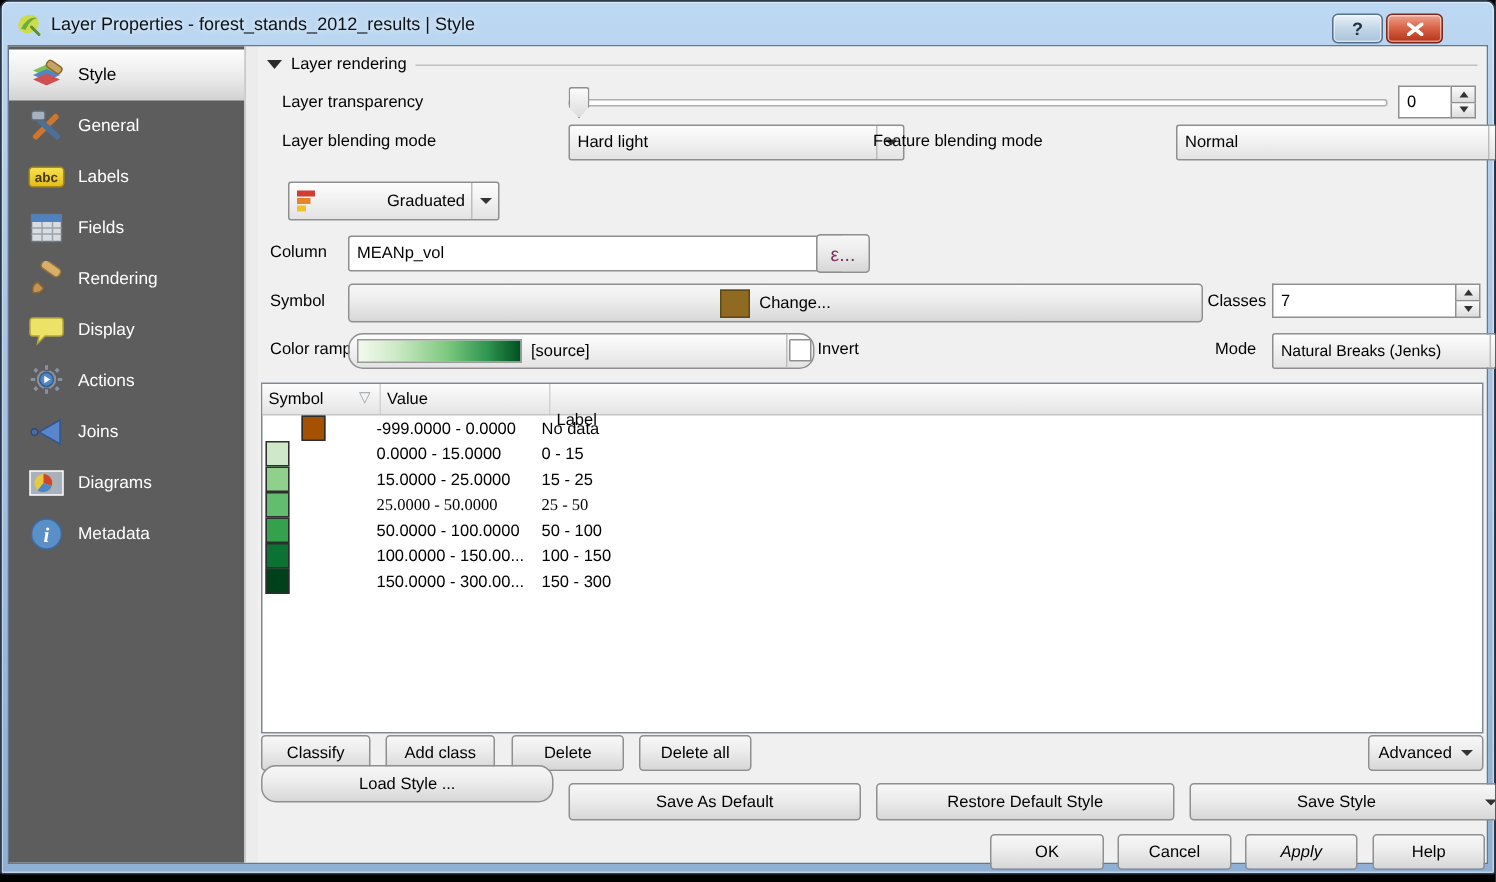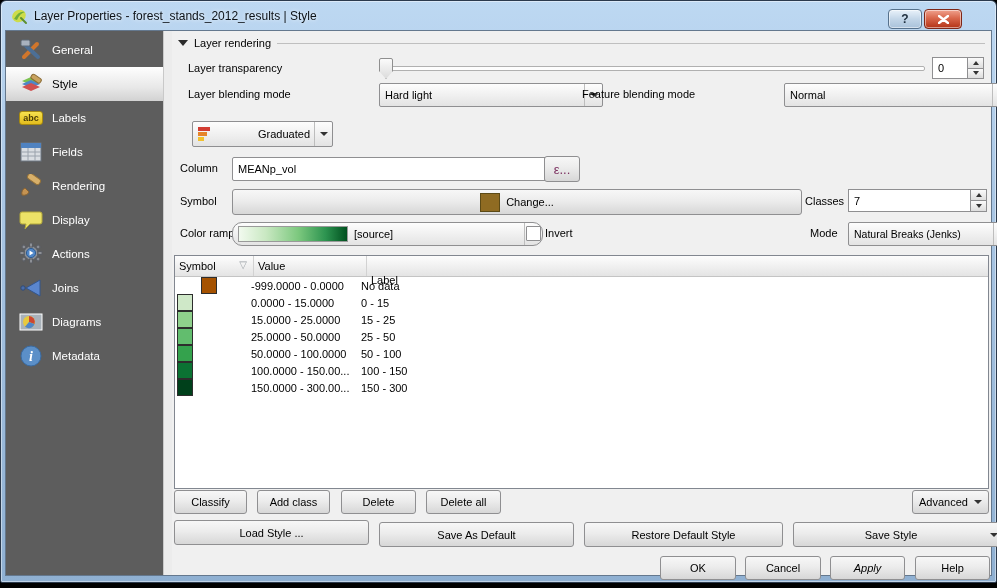--- a/index.html
+++ b/index.html
@@ -87,41 +87,41 @@
       <svg width="11" height="9" viewBox="0 0 11 9">
         <path d="M1 1 L10 8 M10 1 L1 8" stroke="#fff" stroke-width="2.4" stroke-linecap="round"></path>
       </svg>
     </div>
   </div>
 
   <div class="client">
 
     <div class="sidebar">
 
-      <div class="side-item">
-        <span class="si-icon">
-          <svg width="24" height="24" viewBox="0 0 24 24">
-            <path d="M5 19 L18 6" stroke="#d0762c" stroke-width="4" stroke-linecap="round"></path>
-            <path d="M5 6 L19 19" stroke="#4c6f96" stroke-width="4" stroke-linecap="round"></path>
-            <rect x="2" y="2" width="9" height="6" rx="1.5" fill="#a8b2bf" stroke="#5f6a77"></rect>
-          </svg>
-        </span>
-        <span class="si-label">General</span>
-      </div>
-
       <div class="side-item selected">
         <span class="si-icon">
           <svg width="24" height="24" viewBox="0 0 24 24">
             <path d="M3 9 l9 -4 9 4 -9 4 z" fill="#7cc24f"></path>
             <path d="M3 12 l9 -4 9 4 -9 4 z" fill="#4f86c8"></path>
             <path d="M3 15 l9 -4 9 4 -9 4 z" fill="#d05050"></path>
             <rect x="12" y="4" width="11" height="5" rx="2" fill="#c9a35f" stroke="#8a6a33" transform="rotate(35 17 6)"></rect>
           </svg>
         </span>
         <span class="si-label">Style</span>
+      </div>
+
+      <div class="side-item">
+        <span class="si-icon">
+          <svg width="24" height="24" viewBox="0 0 24 24">
+            <path d="M5 19 L18 6" stroke="#d0762c" stroke-width="4" stroke-linecap="round"></path>
+            <path d="M5 6 L19 19" stroke="#4c6f96" stroke-width="4" stroke-linecap="round"></path>
+            <rect x="2" y="2" width="9" height="6" rx="1.5" fill="#a8b2bf" stroke="#5f6a77"></rect>
+          </svg>
+        </span>
+        <span class="si-label">General</span>
       </div>
 
       <div class="side-item">
         <span class="si-icon">
           <span style="background:linear-gradient(#f6e14e,#e3bd1e);border:1px solid #a88b10;border-radius:3px;color:#4a3c05;font-size:9px;font-weight:bold;padding:1px 3px;">abc</span>
         </span>
         <span class="si-label">Labels</span>
       </div>
 
       <div class="side-item">
@@ -327,21 +327,21 @@
         <div class="trow" style="top:38px;right:0;">
           <span class="swatch" style="background: rgb(207, 232, 200);"></span>
           <span class="tval">0.0000 - 15.0000</span>
           <span class="tlab">0 - 15</span>
         </div>
         <div class="trow" style="top:55px;right:0;">
           <span class="swatch" style="background: rgb(143, 208, 140);"></span>
           <span class="tval">15.0000 - 25.0000</span>
           <span class="tlab">15 - 25</span>
         </div>
-        <div class="trow" style="top:72px;right:0;">
+        <div class="trow" style="top:72px;right:0;font-family:Liberation Serif, serif;">
           <span class="swatch" style="background: rgb(98, 189, 110);"></span>
           <span class="tval">25.0000 - 50.0000</span>
           <span class="tlab">25 - 50</span>
         </div>
         <div class="trow" style="top:89px;right:0;">
           <span class="swatch" style="background: rgb(52, 162, 77);"></span>
           <span class="tval">50.0000 - 100.0000</span>
           <span class="tlab">50 - 100</span>
         </div>
         <div class="trow" style="top:106px;right:0;">
@@ -366,21 +366,21 @@
         <span>Delete</span>
           </div>
       <div class="btn" style="left:254px;top:459px;width:73px;height:22px;">
         <span>Delete all</span>
           </div>
       <div class="btn" style="left:740px;top:459px;width:75px;height:22px;">
         <span>Advanced</span>
         <span class="tri-down"></span>
           </div>
 
-      <div class="btn" style="left:2px;top:489px;width:193px;height:23px;">
+      <div class="btn" style="left:2px;top:479px;width:193px;height:23px;border-radius:10px;">
         <span>Load Style ...</span>
           </div>
       <div class="btn" style="left:207px;top:491px;width:193px;height:23px;">
         <span>Save As Default</span>
           </div>
       <div class="btn" style="left:412px;top:491px;width:197px;height:23px;">
         <span>Restore Default Style</span>
           </div>
       <div class="btn" style="left:621px;top:491px;width:194px;height:23px;padding-right:14px;">
         <span>Save Style</span>

